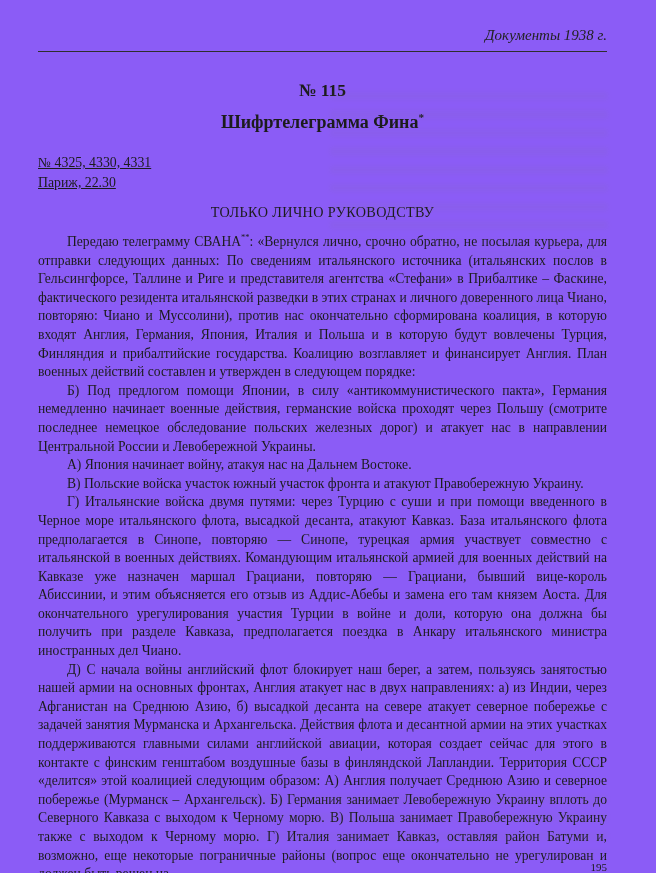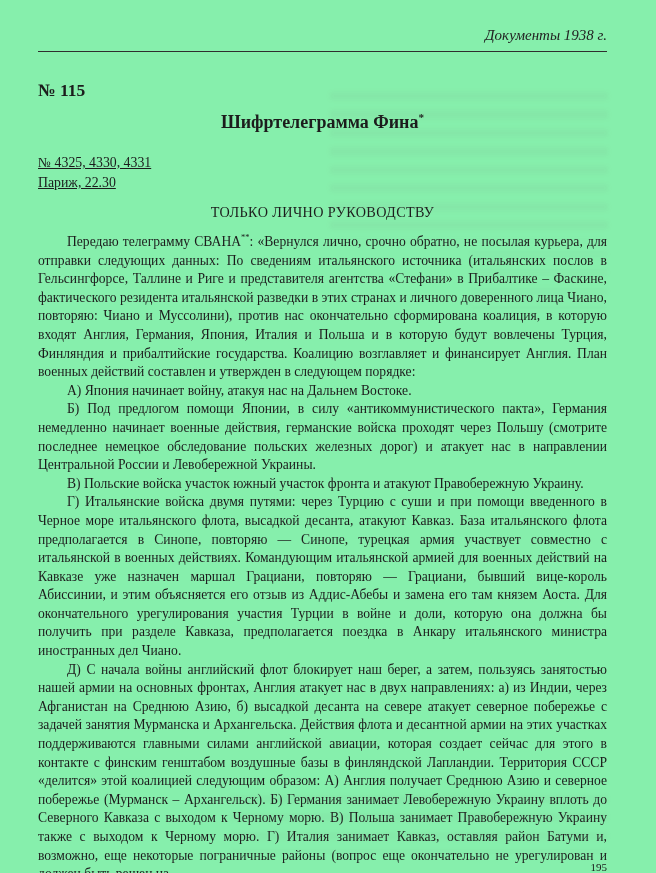--- a/index.html
+++ b/index.html
@@ -5,21 +5,21 @@
   html, body {
     margin: 0;
     padding: 0;
     background: #f4f4f2;
   }
   .page {
     position: relative;
     width: 656px;
     height: 873px;
     box-sizing: border-box;
-    background: #86efac;
+    background: #8b5cf6;
     color: #1c1c1c;
     font-family: "Liberation Serif", "DejaVu Serif", serif;
     padding: 26px 49px 0 38px;
     overflow: hidden;
   }
   
   .bleed {
     position: absolute;
     pointer-events: none;
     background: repeating-linear-gradient(
@@ -41,21 +41,21 @@
     color: #222;
   }
   .header-rule {
     border: none;
     border-top: 1.6px solid #2e2e2e;
     margin: 7px 0 0 0;
   }
 
   .doc-number {
     margin: 27px 0 0 0;
-    text-align: left;
+    text-align: center;
     font-size: 17.5px;
     font-weight: bold;
     line-height: 22px;
   }
   .doc-title {
     margin: 10px 0 0 0;
     text-align: center;
     font-size: 18px;
     font-weight: bold;
     line-height: 23px;
@@ -129,22 +129,22 @@
       <div>№ 4325, 4330, 4331</div>
       <div>Париж, 22.30</div>
     </div>
   </div>
 
 
   <div class="addressee">ТОЛЬКО ЛИЧНО РУКОВОДСТВУ</div>
 
   <div class="body-text">
     <p><span>Передаю телеграмму СВАНА</span><sup class="fn-ref">**</sup><span>: «Вернулся лично, срочно обратно, не посылая курьера, для отправки следующих данных: По сведениям итальянского источника (итальянских послов в Гельсингфорсе, Таллине и Риге и представителя агентства «Стефани» в Прибалтике – Фаскине, фактического резидента итальянской разведки в этих странах и личного доверенного лица Чиано, повторяю: Чиано и Муссолини), против нас окончательно сформирована коалиция, в которую входят Англия, Германия, Япония, Италия и Польша и в которую будут вовлечены Турция, Финляндия и прибалтийские государства. Коалицию возглавляет и финансирует Англия. План военных действий составлен и утвержден в следующем порядке:</span></p>
+    <p>Б) Под предлогом помощи Японии, в силу «антикоммунистического пакта», Германия немедленно начинает военные действия, германские войска проходят через Польшу (смотрите последнее немецкое обследование польских железных дорог) и атакует нас в направлении Центральной России и Левобережной Украины.</p>
     <p>А) Япония начинает войну, атакуя нас на Дальнем Востоке.</p>
-    <p>Б) Под предлогом помощи Японии, в силу «антикоммунистического пакта», Германия немедленно начинает военные действия, германские войска проходят через Польшу (смотрите последнее немецкое обследование польских железных дорог) и атакует нас в направлении Центральной России и Левобережной Украины.</p>
     <p>В) Польские войска участок южный участок фронта и атакуют Правобережную Украину.</p>
     <p>Г) Итальянские войска двумя путями: через Турцию с суши и при помощи введенного в Черное море итальянского флота, высадкой десанта, атакуют Кавказ. База итальянского флота предполагается в Синопе, повторяю — Синопе, турецкая армия участвует совместно с итальянской в военных действиях. Командующим итальянской армией для военных действий на Кавказе уже назначен маршал Грациани, повторяю — Грациани, бывший вице-король Абиссинии, и этим объясняется его отзыв из Аддис-Абебы и замена его там князем Аоста. Для окончательного урегулирования участия Турции в войне и доли, которую она должна бы получить при разделе Кавказа, предполагается поездка в Анкару итальянского министра иностранных дел Чиано.</p>
     <p>Д) С начала войны английский флот блокирует наш берег, а затем, пользуясь занятостью нашей армии на основных фронтах, Англия атакует нас в двух направлениях: а) из Индии, через Афганистан на Среднюю Азию, б) высадкой десанта на севере атакует северное побережье с задачей занятия Мурманска и Архангельска. Действия флота и десантной армии на этих участках поддерживаются главными силами английской авиации, которая создает сейчас для этого в контакте с финским генштабом воздушные базы в финляндской Лапландии. Территория СССР «делится» этой коалицией следующим образом: А) Англия получает Среднюю Азию и северное побережье (Мурманск – Архангельск). Б) Германия занимает Левобережную Украину вплоть до Северного Кавказа с выходом к Черному морю. В) Польша занимает Правобережную Украину также с выходом к Черному морю. Г) Италия занимает Кавказ, оставляя район Батуми и, возможно, еще некоторые пограничные районы (вопрос еще окончательно не урегулирован и должен быть решен на</p>
   </div>
 
   <div class="page-number">195</div>
 
 </div>
 
 </body></html>

